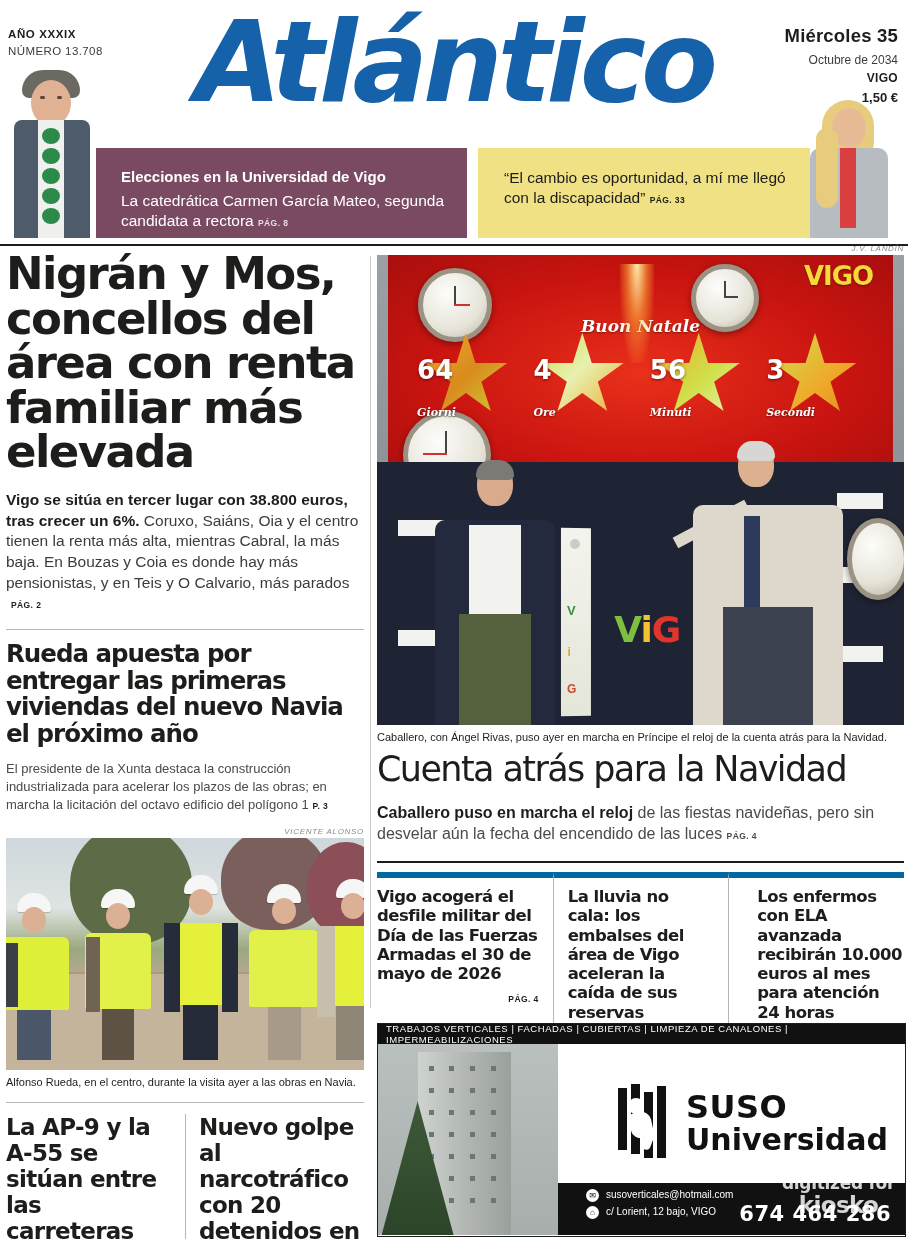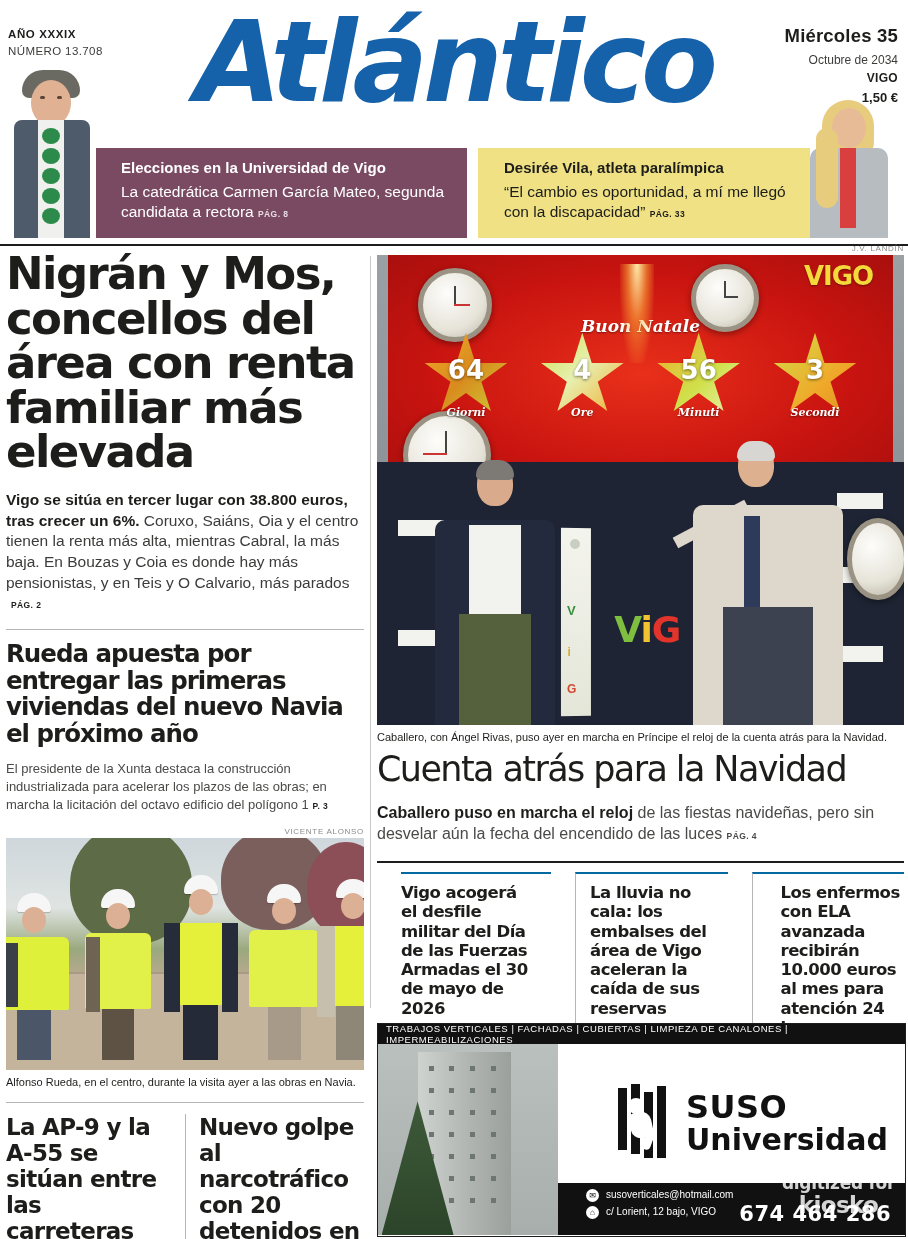--- a/index.html
+++ b/index.html
@@ -26,21 +26,21 @@
   .d-day{font-size:18.5px;font-weight:bold;letter-spacing:.2px;}
   .d-month{font-size:12px;color:#3c3c3b;}
   .d-city{font-size:12px;font-weight:bold;color:#1d1d1b;letter-spacing:.3px;}
   .d-price{font-size:13px;font-weight:bold;}
 
   
   .promos{position:absolute;top:148px;left:0;width:908px;height:90px;}
   .promo{position:absolute;top:0;height:90px;overflow:hidden;}
   .promo-purple{left:95px;width:372px;background:#7a4a63;}
   .promo-yellow{left:478px;width:332px;background:#efe184;}
-  .promo-inner{padding:11px 16px 0 26px;}
+  .promo-inner{padding:20px 16px 0 26px;}
   .promo-kicker{font-size:15px;font-weight:bold;line-height:1.25;margin-bottom:4px;}
   .promo-text{font-size:15.5px;line-height:1.32;font-weight:300;}
   .promo-purple .promo-kicker,.promo-purple .promo-text{color:#ffffff;}
   .promo-yellow .promo-kicker,.promo-yellow .promo-text{color:#1d1d1b;}
   .pag{font-size:8.5px;font-weight:bold;letter-spacing:.4px;white-space:nowrap;}
   .promo-purple .pag{color:#e8dbe2;}
   .promo-yellow .pag{color:#1d1d1b;}
 
   
   .portrait{position:absolute;overflow:hidden;}
@@ -69,21 +69,21 @@
   .hr-thick{height:2px;background:#1d1d1b;margin:10px 0 9px 0;}
 
   .sec-head{
     font-family:"DejaVu Sans",sans-serif;
     font-weight:bold;font-size:24.5px;line-height:1.08;letter-spacing:-1px;
     color:#1d1d1b;margin:0 0 8px 0;
   }
   .sec-body{font-size:13px;line-height:1.37;color:#4a4a49;}
   .sec-body .pag{color:#1d1d1b;}
 
-  .credit{font-size:8px;letter-spacing:.7px;color:#8a8a8a;text-align:right;margin:6px 0 2px 0;}
+  .credit{font-size:8px;letter-spacing:.7px;color:#8a8a8a;text-align:right;margin:6px 0 2px 0;font-style:italic;}
   .caption{font-size:11px;line-height:1.3;color:#1d1d1b;padding:5px 0 0 0;}
 
   .photo{position:relative;overflow:hidden;background:#ccc;}
   .ph-navia{height:232px;width:358px;}
   .ph-main{height:470px;width:527px;}
 
   
   .briefs2{display:flex;margin-top:4px;}
   .brief2{width:50%;box-sizing:border-box;}
   .brief2:first-child{padding-right:11px;}
@@ -97,21 +97,21 @@
   
   .big-head{
     font-family:"DejaVu Sans",sans-serif;
     font-weight:normal;font-size:35px;line-height:1.03;letter-spacing:-1.6px;
     color:#1d1d1b;margin:7px 0 7px 0;
   }
   .big-sub{font-size:16px;line-height:1.3;color:#4a4a49;}
   .big-sub b{color:#1d1d1b;}
 
   .briefs3{display:flex;margin-top:4px;}
-  .brief3{width:33.33%;box-sizing:border-box;padding-top:9px;border-top:2px solid #0369a1;margin-left:24px;}
+  .brief3{width:33.33%;box-sizing:border-box;padding-top:9px;border-top:6px solid #0369a1;}
   .brief3:nth-child(1){padding-right:14px;}
   .brief3:nth-child(2){padding:9px 14px 0 14px;border-left:1px solid #b5b5b5;}
   .brief3:nth-child(3){padding-left:28px;border-left:1px solid #b5b5b5;}
   .brief3 .brief-head{font-size:16.5px;line-height:1.17;letter-spacing:-.5px;}
 
   
   .ad{position:absolute;left:377px;top:1023px;width:527px;height:212px;background:#fff;border:1px solid #1d1d1b;overflow:hidden;}
   .ad-strip{height:20px;background:#111;color:#fff;font-size:9.5px;letter-spacing:.55px;
             display:flex;align-items:center;padding-left:8px;font-weight:300;}
   .ad-body{position:relative;height:191px;background:#fff;}
@@ -134,21 +134,21 @@
   .wm .w2{font-size:23px;letter-spacing:-.6px;}
 
   
   .sky{position:absolute;inset:0;}
   .billboard{position:absolute;left:2%;top:0;width:96%;height:46%;
     background:radial-gradient(ellipse at 50% 55%,#e8301a 0%,#c91410 58%,#a80f0d 100%);}
   .bb-title{position:absolute;left:0;right:0;top:28%;text-align:center;color:#fff;
     font-family:"DejaVu Serif",serif;font-style:italic;font-weight:bold;font-size:17px;
     text-shadow:0 1px 2px rgba(0,0,0,.45);}
   .stars{position:absolute;left:4%;right:4%;top:36%;height:52%;display:flex;justify-content:space-around;align-items:flex-start;}
-  .starwrap{position:relative;width:21%;text-align:center;}
+  .starwrap{position:relative;width:21%;}
   .star{width:86px;height:86px;margin:0 auto;
     clip-path:polygon(50% 0%,61% 35%,98% 35%,68% 57%,79% 91%,50% 70%,21% 91%,32% 57%,2% 35%,39% 35%);}
   .s-a{background:linear-gradient(135deg,#f0a82a 0%,#d98b1e 50%,#c9d43a 100%);}
   .s-b{background:linear-gradient(135deg,#cfe04a 0%,#e7f0b0 45%,#f0a82a 100%);}
   .s-c{background:linear-gradient(135deg,#f0a82a 0%,#cfe04a 55%,#eef3bd 100%);}
   .s-d{background:linear-gradient(135deg,#cfe04a 0%,#f0a82a 60%,#d98b1e 100%);}
   .snum{position:absolute;left:0;right:0;top:26%;color:#fff;font-family:"DejaVu Sans",sans-serif;
     font-weight:bold;font-size:26px;text-shadow:0 1px 3px rgba(0,0,0,.5);}
   .slab{position:absolute;left:0;right:0;top:85%;color:#fff;font-family:"DejaVu Serif",serif;
     font-style:italic;font-weight:bold;font-size:11px;text-shadow:0 1px 2px rgba(0,0,0,.5);}
@@ -214,21 +214,20 @@
 
   <div class="promos">
     <div class="promo promo-purple">
       <div class="promo-inner">
         <div class="promo-kicker">Elecciones en la Universidad de Vigo</div>
         <div class="promo-text"><span>La catedrática Carmen García Mateo, segunda candidata a rectora</span> <span class="pag">PÁG. 8</span></div>
       </div>
     </div>
     <div class="promo promo-yellow">
       <div class="promo-inner">
-        <div class="promo-kicker">Desirée Vila, atleta paralímpica</div>
         <div class="promo-text"><span>“El cambio es oportunidad, a mí me llegó con la discapacidad”</span> <span class="pag">PÁG. 33</span></div>
       </div>
     </div>
   </div>
 
   <div class="portrait p-left">
     <div style="position:absolute;inset:0;background:#fff;"></div>
     <div style="position:absolute;left:14px;top:8px;width:58px;height:28px;border-radius:29px 29px 10px 10px;background:#6b6a62;"></div>
     <div style="position:absolute;left:23px;top:18px;width:40px;height:46px;border-radius:50%;background:#e0b193;"></div>
     <div style="position:absolute;left:32px;top:34px;width:5px;height:3px;background:#5b4336;border-radius:2px;"></div>

